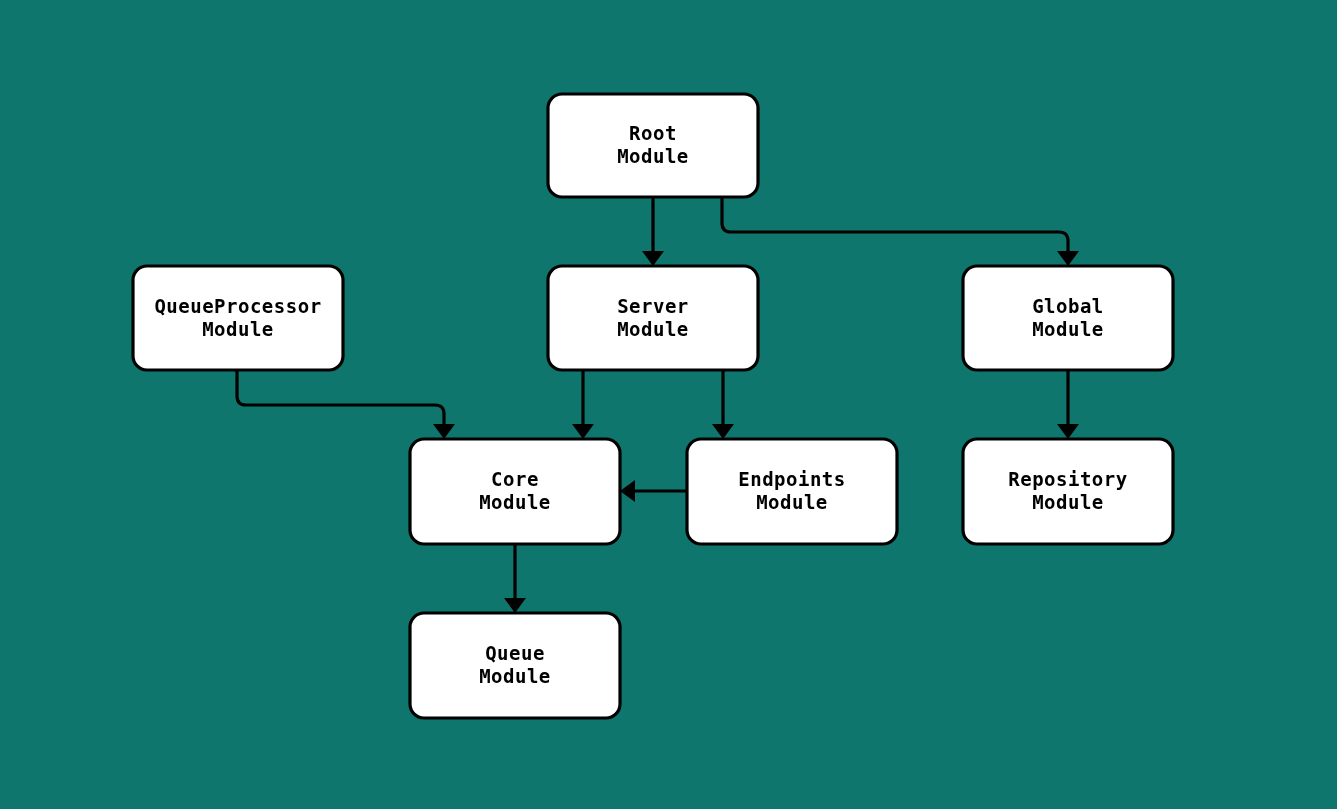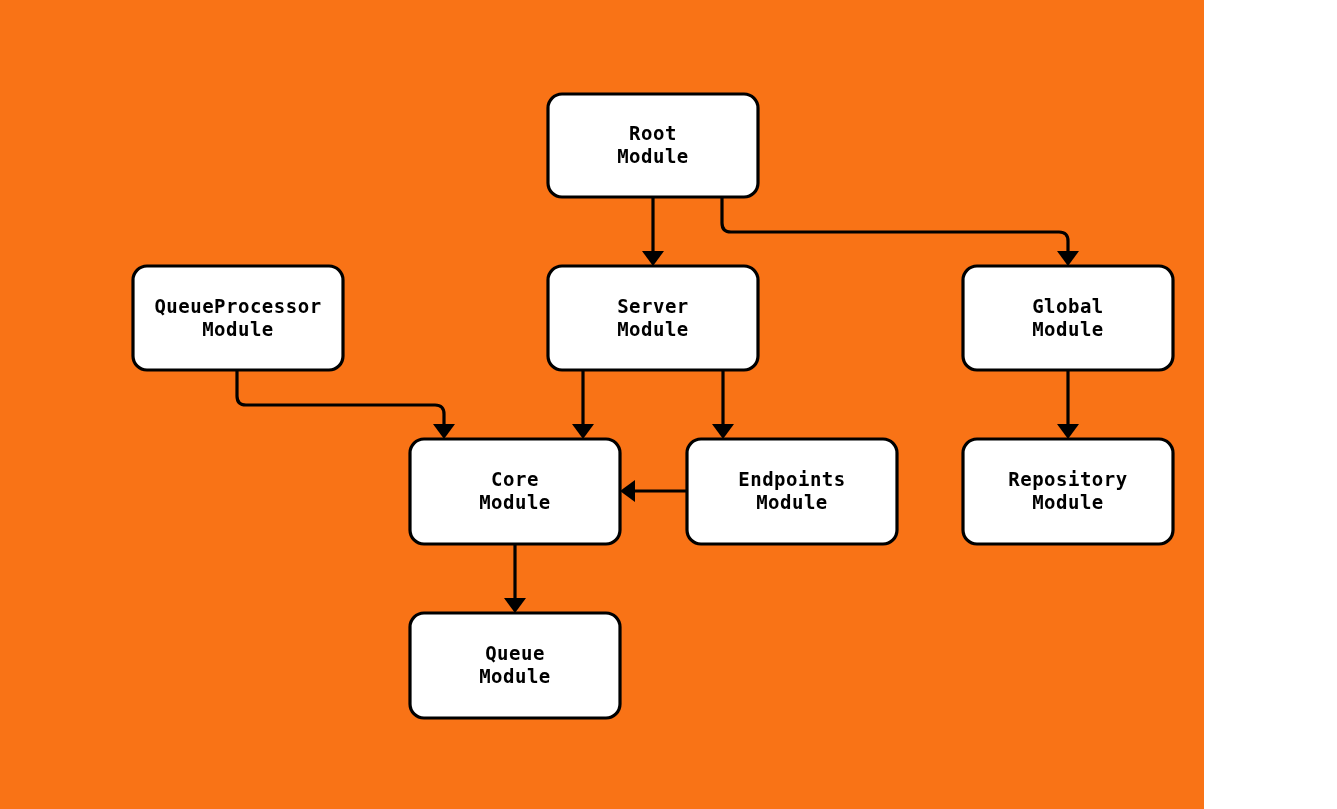--- a/index.html
+++ b/index.html
@@ -9,23 +9,23 @@
     background: #ffffff;
   }
   body {
     width: 1337px;
     height: 809px;
     overflow: hidden;
     font-family: "DejaVu Sans Mono", "Liberation Mono", monospace;
   }
   #diagram-root {
     position: relative;
-    width: 1204px;
+    width: 1337px;
     height: 809px;
-    background: #f97316;
+    background: #0f766e;
   }
   svg#diagram-canvas {
     display: block;
     width: 1337px;
     height: 809px;
   }
   .node-shape {
     fill: #ffffff;
     stroke: #000000;
     stroke-width: 3.2;

